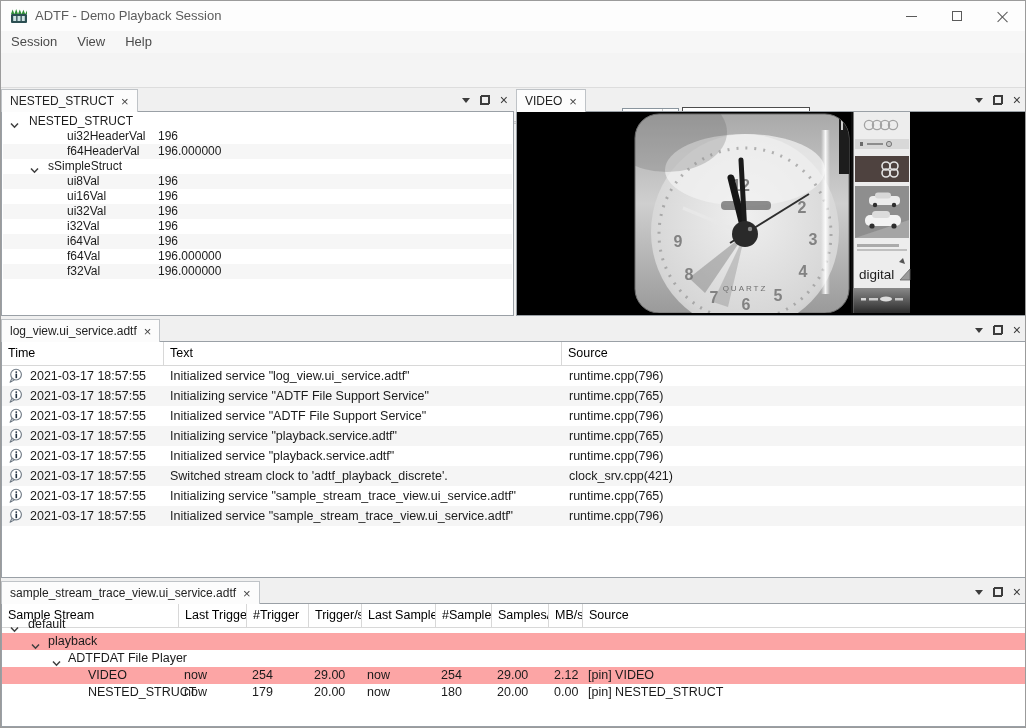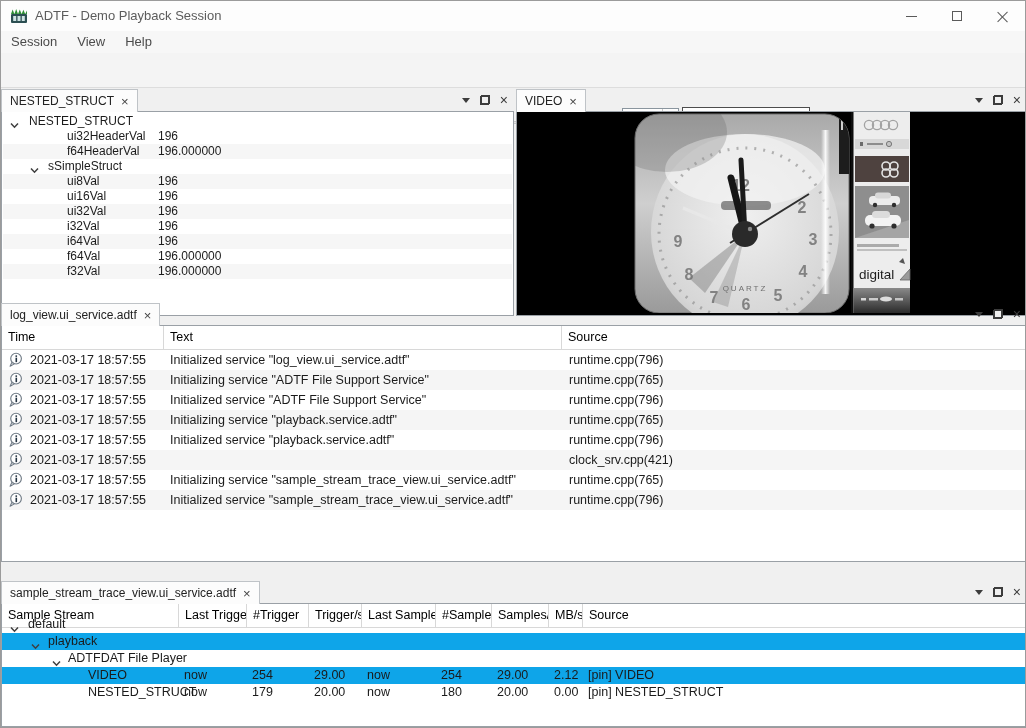--- a/index.html
+++ b/index.html
@@ -57,21 +57,21 @@
   .dock-btns { position:absolute; right:6px; top:3px; height:16px; display:flex; align-items:center; gap:10px; z-index:3; }
   .dock-menu-arrow { width:0; height:0; border-left:4px solid transparent; border-right:4px solid transparent; border-top:5px solid #3c3c3c; }
   .dock-float { position:relative; width:10px; height:10px; }
   .dock-float::before { content:""; position:absolute; left:0; bottom:0; width:7px; height:7px; border:1.2px solid #3c3c3c; background:#f0f0f0; }
   .dock-float::after { content:""; position:absolute; right:0; top:0; width:7px; height:7px; border:1.2px solid #3c3c3c; }
   .dock-close { font-size:14px; color:#3c3c3c; line-height:1; }
   .pcontent { position:absolute; left:0; top:22px; right:0; bottom:0; background:#fff; border:1px solid #9aa0a6; z-index:1; }
 
   #panel-nested { left:0;   top:88px;  width:513px;  height:227px; }
   #panel-video  { left:515px; top:88px; width:511px; height:227px; }
-  #panel-log    { left:0;   top:302px; width:1026px; height:259px;padding-left:36px; }
+  #panel-log    { left:0;   top:318px; width:1026px; height:259px;padding-left:36px; }
   #panel-trace  { left:0;   top:580px; width:1026px; height:146px; }
   #panel-video .pcontent { background:#000; overflow:hidden; }
 
   
   .tree-row { position:relative; width:100%; height:15px; line-height:15px; font-size:12px; }
   .tree-row.alt { background:#f6f6f6; }
   .tree-chev { position:absolute; top:4px; }
   .tree-label { position:absolute; top:0; white-space:nowrap; }
   .tree-value { position:absolute; left:140px; top:0; white-space:nowrap;padding-left:15px; }
   #nested-tree { position:absolute; left:1px; top:2px; right:1px; }
@@ -86,21 +86,21 @@
   .log-row { position:relative; width:100%; height:20px; line-height:20px; font-size:12.5px; }
   .log-row.alt { background:#f5f5f5; }
   .log-icon { position:absolute; left:6px; top:2px; }
   .log-time { position:absolute; left:28px; top:0; white-space:nowrap; }
   .log-text { position:absolute; left:168px; top:0; white-space:nowrap; }
   .log-src  { position:absolute; left:567px; top:0; white-space:nowrap; }
 
   
   #trace-rows { position:absolute; left:0; top:12px; width:100%; }
   .trace-row { position:relative; width:100%; height:17px; line-height:17px; font-size:12.5px; }
-  .trace-row.alt { background:#0ea5e9; }
+  .trace-row.alt { background:#fca5a5; }
   .trace-cell { position:absolute; top:0; white-space:nowrap; }
 
   .clock-num { fill:#828282; font-size:16px; font-weight:600; text-anchor:middle; font-family:"Liberation Sans", sans-serif; }
   .quartz-text { fill:#6f6f6f; font-size:8px; letter-spacing:2px; text-anchor:middle; font-family:"Liberation Sans", sans-serif; }
   .digital-text { fill:#1d1d1d; font-size:13.5px; font-weight:500; font-family:"Liberation Sans", sans-serif; }
 </style>
 </head>
 <body>
 
 <div class="window">
@@ -506,20 +506,21 @@
             <span class="log-src">runtime.cpp(796)</span>
           </div>
           <div class="log-row alt">
             <span class="log-icon"><svg width="15" height="16" viewBox="0 0 16 17">
                 <circle cx="8.6" cy="7" r="5.7" fill="#fff" stroke="#6f7a85" stroke-width="1.2"></circle>
                 <polygon points="4.2,11 2.2,15.2 6.8,12.6" fill="#fff" stroke="#6f7a85" stroke-width="1.1" stroke-linejoin="round"></polygon>
                 <circle cx="8.8" cy="4.3" r="1" fill="#20303f"></circle>
                 <rect x="8" y="6" width="1.7" height="4.8" fill="#20303f"></rect>
               </svg></span>
             <span class="log-time">2021-03-17 18:57:55</span>
+            <span class="log-text">Switched stream clock to 'adtf_playback_discrete'.</span>
             <span class="log-src">clock_srv.cpp(421)</span>
           </div>
           <div class="log-row">
             <span class="log-icon"><svg width="15" height="16" viewBox="0 0 16 17">
                 <circle cx="8.6" cy="7" r="5.7" fill="#fff" stroke="#6f7a85" stroke-width="1.2"></circle>
                 <polygon points="4.2,11 2.2,15.2 6.8,12.6" fill="#fff" stroke="#6f7a85" stroke-width="1.1" stroke-linejoin="round"></polygon>
                 <circle cx="8.8" cy="4.3" r="1" fill="#20303f"></circle>
                 <rect x="8" y="6" width="1.7" height="4.8" fill="#20303f"></rect>
               </svg></span>
             <span class="log-time">2021-03-17 18:57:55</span>

